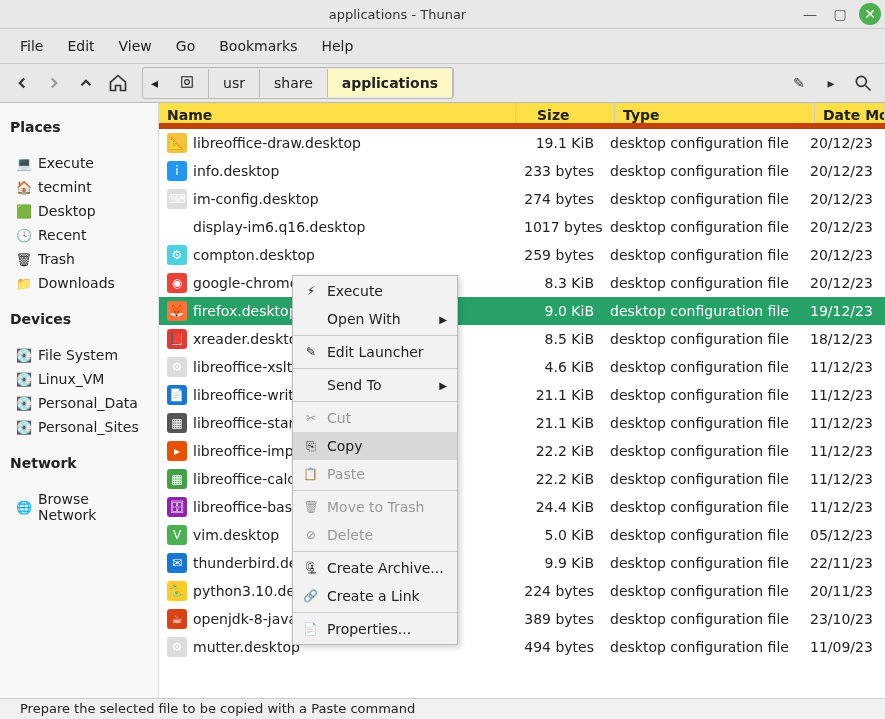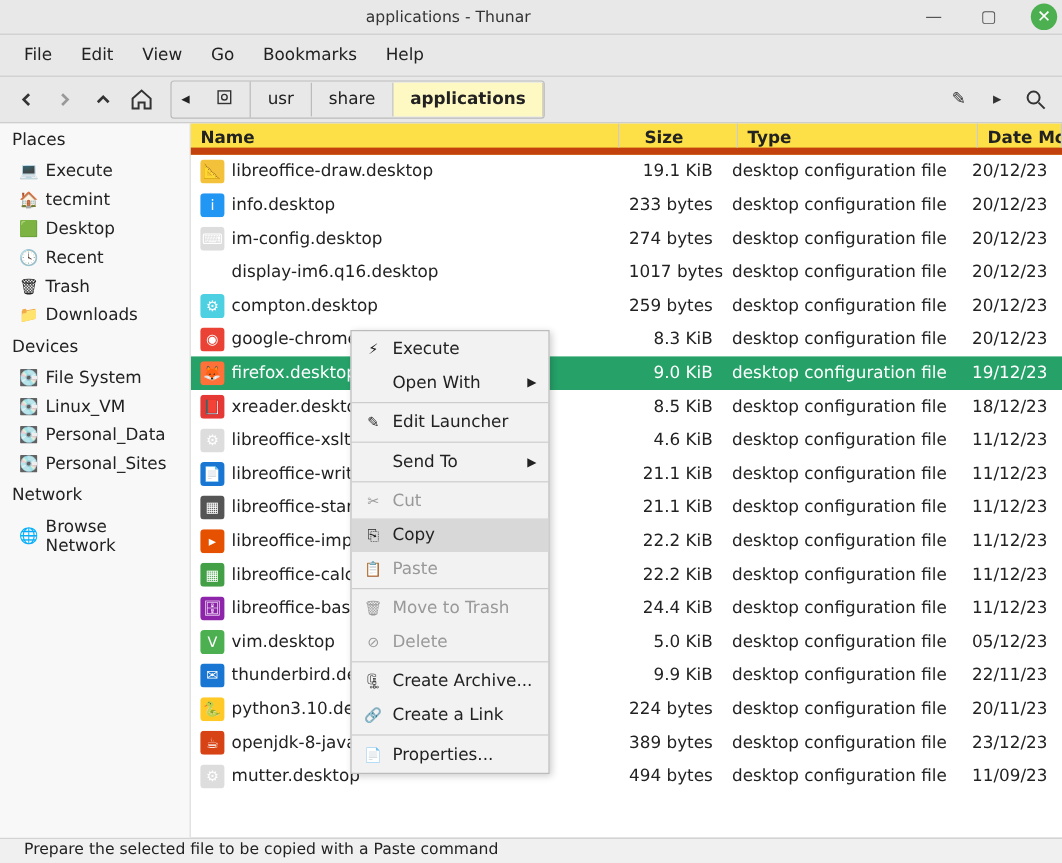--- a/index.html
+++ b/index.html
@@ -1,19 +1,19 @@
 <!DOCTYPE html>
 <html><head>
 <meta charset="utf-8">
 <style>
 * { box-sizing: border-box; margin: 0; padding: 0; font-family: "DejaVu Sans", "Segoe UI", sans-serif; }
 body { width: 885px; height: 719px; overflow: hidden; background: #e8e8e8; font-size: 14px; color: #222; }
 
 
-.titlebar { height: 29px; background: transparent; display: flex; align-items: center; border-bottom: 1px solid #ccc; gap: 16px; }
+.titlebar { height: 29px; background: transparent; display: flex; align-items: center; border-bottom: 1px solid #ccc; }
 .titlebar .title { flex: 1; text-align: center; font-size: 13px; color: #333; }
 .titlebar .wbtn { width: 22px; height: 22px; margin: 0 4px; display: flex; align-items: center; justify-content: center; border-radius: 50%; cursor: pointer; }
 .titlebar .close { background: #4caf50; color: #fff; }
 .titlebar .minmax { color: #555; }
 
 
 .menubar { height: 34px; display: flex; align-items: center; padding: 0 10px; gap: 4px; }
 .menubar .mitem { padding: 6px 10px; cursor: pointer; }
 
 
@@ -23,21 +23,21 @@
 .pathbar { display: flex; align-items: center; border: 1px solid #bbb; border-radius: 3px; background: #e8e8e8; height: 32px; margin-left: 6px; }
 .pathbar .pseg { padding: 6px 14px; border-right: 1px solid #bbb; cursor: pointer; }
 .pathbar .pseg:first-child { padding: 6px 10px; }
 .pathbar .pseg.active { background: #fef9c3; font-weight: bold; }
 .pathbar .pbtn { padding: 6px 8px; }
 .toolbar .flexspace { flex: 1; }
 
 
 .body { display: flex; height: 595px; background: #fff; }
 .sidebar { width: 168px; border-right: 1px solid #ddd; overflow: hidden; background: #f8f8f8; }
-.sidebar .shead { font-weight: normal; padding: 6px 10px; }
+.sidebar .shead { font-weight: bold; padding: 16px 10px; }
 .sidebar .sitem { display: flex; align-items: center; gap: 6px; padding: 4px 16px; cursor: pointer; }
 .sicon { width: 16px; height: 16px; display: inline-flex; align-items: center; justify-content: center; font-size: 13px; }
 
 
 .filelist { flex: 1; display: flex; flex-direction: column; position: relative; }
 .colheader { display: flex; background: #fde047; border-bottom: 6px solid #c2410c; height: 26px; }
 .colheader > div { padding: 4px 8px; border-right: 1px solid #ccc; font-weight: bold; }
 .col-name { width: 357px; }
 .col-size { width: 86px; margin-left: 13px; }
 .col-type { width: 200px; }
@@ -345,21 +345,21 @@
     <div class="rc-type">desktop configuration file</div>
     <div class="rc-date">20/11/23</div>
         </div>
         <div class="row">
     <div class="rc-name">
             <span class="ficon" style="background:#d84315;color:#fff">☕</span>
             <span style="width:130px;overflow:hidden">openjdk-8-java.desktop</span>
           </div>
     <div class="rc-size">389 bytes</div>
     <div class="rc-type">desktop configuration file</div>
-    <div class="rc-date">23/12/23</div>
+    <div class="rc-date">23/10/23</div>
         </div>
         <div class="row">
     <div class="rc-name">
             <span class="ficon" style="background:#ddd;color:#fff">⚙</span>
             <span style="width:130px;overflow:hidden">mutter.desktop</span>
           </div>
     <div class="rc-size">494 bytes</div>
     <div class="rc-type">desktop configuration file</div>
     <div class="rc-date">11/09/23</div>
         </div>

